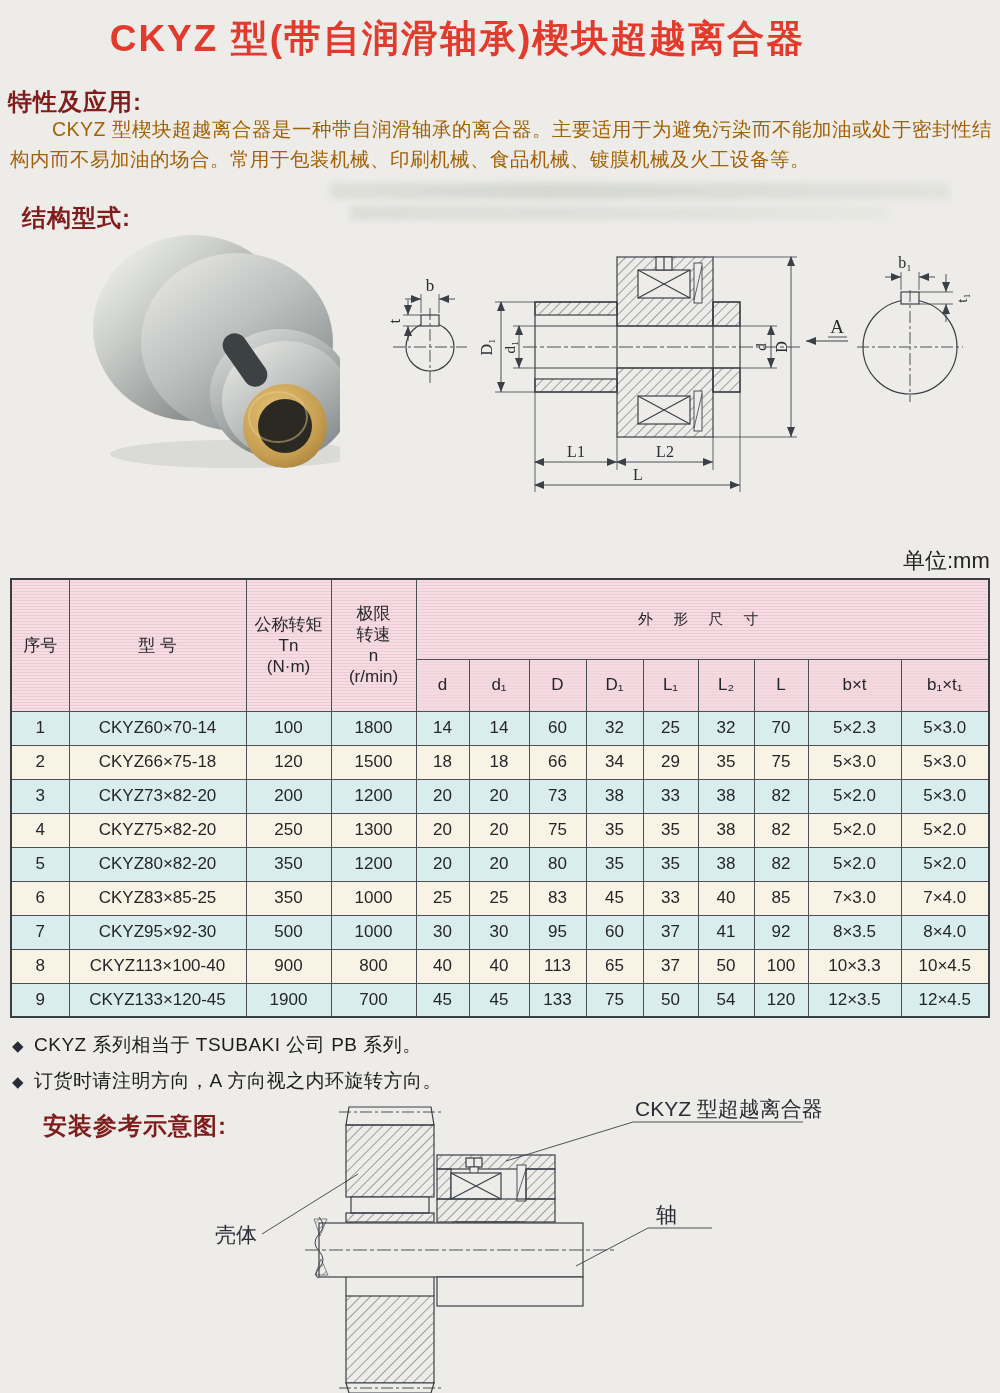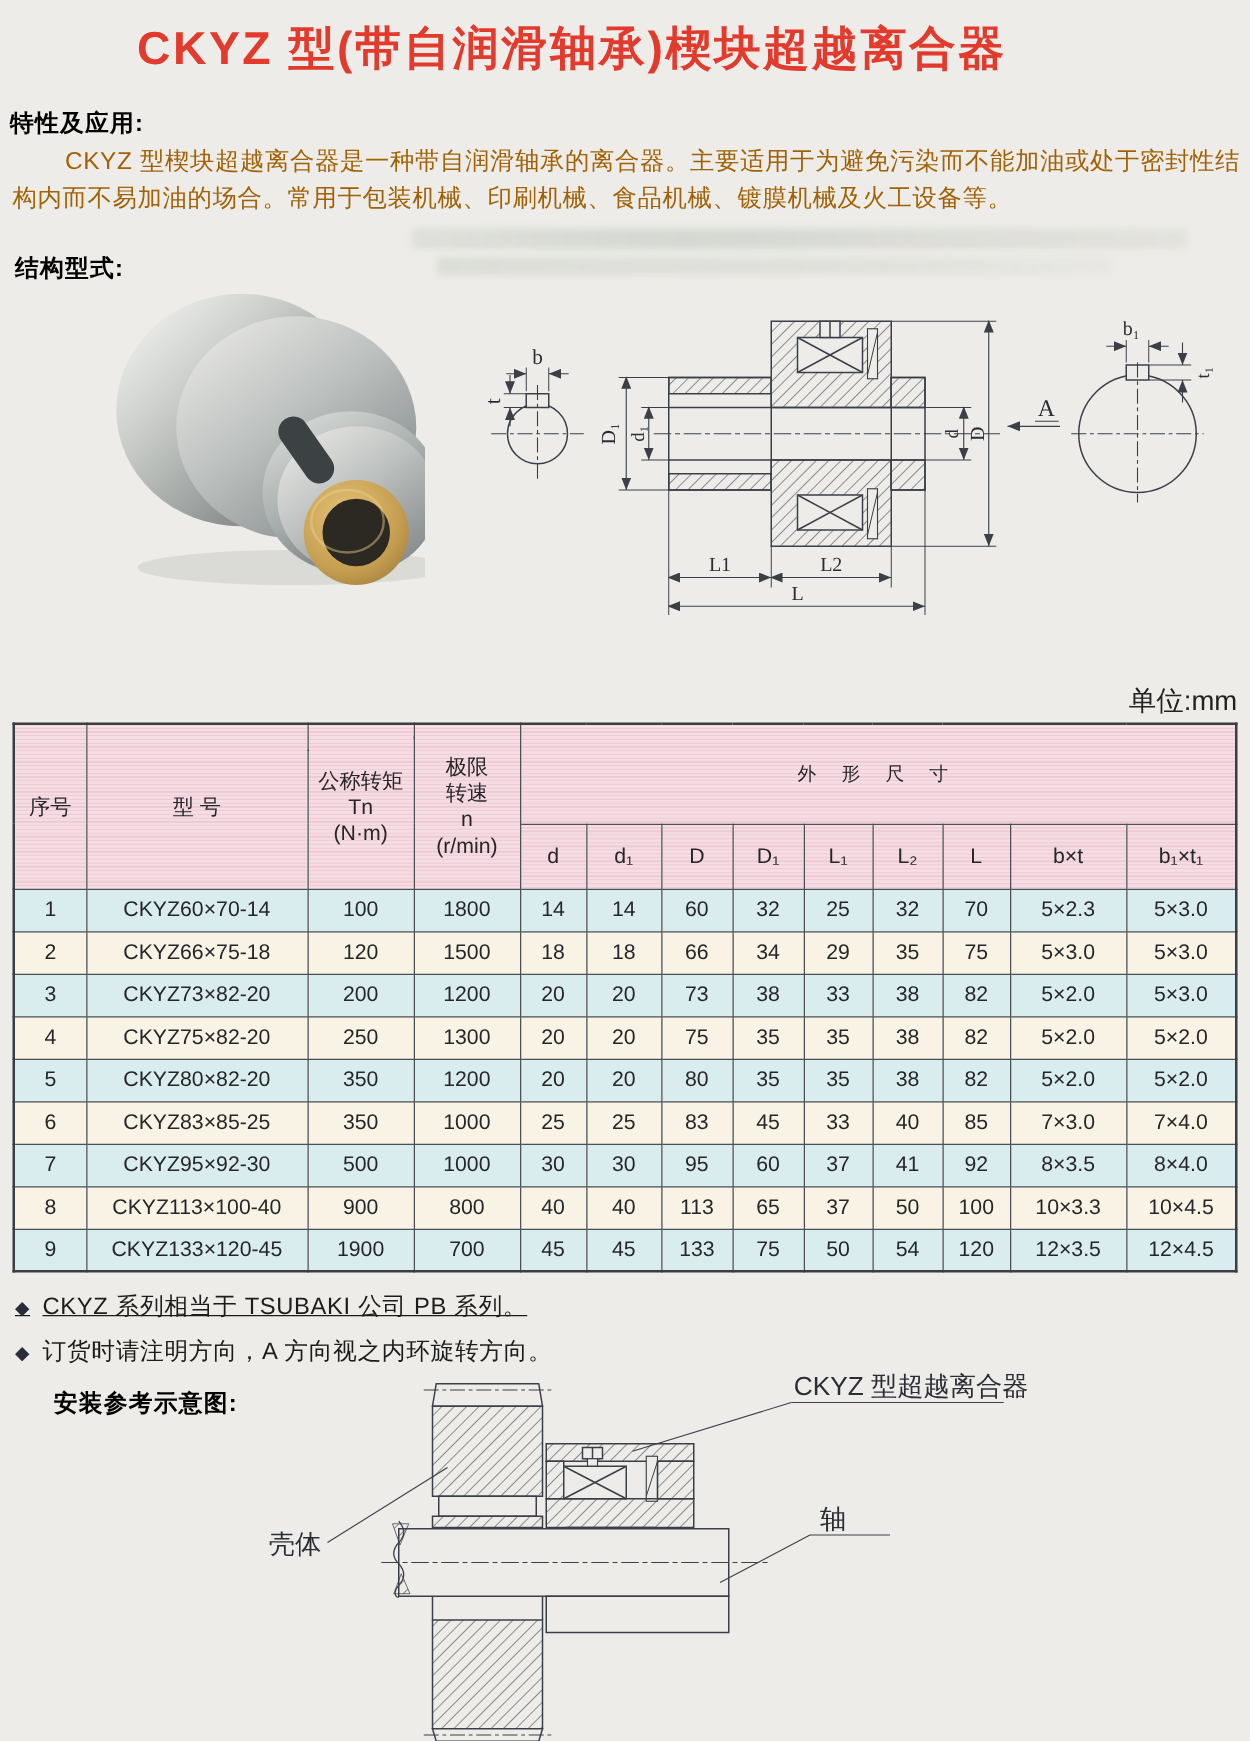--- a/index.html
+++ b/index.html
@@ -1,41 +1,41 @@
 <!DOCTYPE html>
 <html><head>
 <meta charset="utf-8">
 <style>
   html,body{margin:0;padding:0;}
   body{width:1000px;height:1393px;position:relative;background:#edece8;
        font-family:"Liberation Sans", sans-serif;color:#222;overflow:hidden;}
   .abs{position:absolute;}
   .page-title{left:0;top:14px;width:915px;text-align:center;
       font-size:37px;font-weight:bold;color:#e23a2c;letter-spacing:2px;white-space:nowrap;}
-  .red-head{font-size:19px;font-weight:bold;color:#000000;letter-spacing:1px;white-space:nowrap;}
+  .red-head{font-size:24px;font-weight:bold;color:#7f1d1d;letter-spacing:1px;white-space:nowrap;}
   .h-features{left:8px;top:86px;}
-  .h-structure{left:12px;top:202px;}
+  .h-structure{left:22px;top:202px;}
   .h-install{left:8px;top:1110px;margin-left:35px;}
   .features-body{left:10px;top:114px;width:982px;font-size:19.5px;line-height:30px;
       color:#a16207;text-indent:42px;margin:0;letter-spacing:.5px;}
   .tbl-title{left:112px;top:561px;font-size:21px;font-weight:bold;color:#151515;letter-spacing:1px;margin-top:16px;}
   .tbl-unit{left:903px;top:546px;font-size:22px;color:#222;}
   table.ptable{left:10px;top:578px;width:978px;position:absolute;border-collapse:collapse;
       table-layout:fixed;border:2px solid #3a3d42;font-size:17px;color:#26262a;}
   .ptable th,.ptable td{border:1px solid #4c5055;text-align:center;vertical-align:middle;
       font-weight:normal;padding:0 2px;overflow:hidden;}
   .ptable thead th{background:repeating-linear-gradient(180deg,#f6dce3 0px,#f6dce3 2px,#eccbd5 2px,#eccbd5 3px);}
   .hrow1{height:80px;} .hrow2{height:52px;} .ptable tbody tr{height:34px;}
   .th-multi{white-space:pre-line;line-height:21px;}
   .c-dims{letter-spacing:8px;font-size:15px;}
   .ptable tbody tr:nth-child(odd) td{background:#d9edee;}
   .ptable tbody tr:nth-child(even) td{background:#f8f3e4;}
   .note{left:12px;top:0;font-size:19px;color:#1c1c1c;letter-spacing:.5px;white-space:nowrap;}
   .note .dia{font-size:15px;margin-right:10px;color:#2a2d38;}
-  .n1{top:1032px;text-decoration:underline;} .n2{top:1068px;}
+  .n1{top:1032px;} .n2{top:1068px;}
   .bleed{position:absolute;filter:blur(3px);pointer-events:none;}
   .bleed1{left:330px;top:183px;width:620px;height:16px;
       background:linear-gradient(90deg,rgba(95,115,100,.10),rgba(95,115,100,.17) 35%,rgba(95,115,100,.07));}
   .bleed2{left:350px;top:206px;width:540px;height:14px;
       background:linear-gradient(90deg,rgba(95,115,100,.12),rgba(95,115,100,.08) 70%,rgba(95,115,100,.03));}
   svg text{font-family:"Liberation Serif", serif;fill:#2a2d34;}
   svg text.cjk{font-family:"Liberation Sans", sans-serif;}
 </style>
 </head>
 <body>

